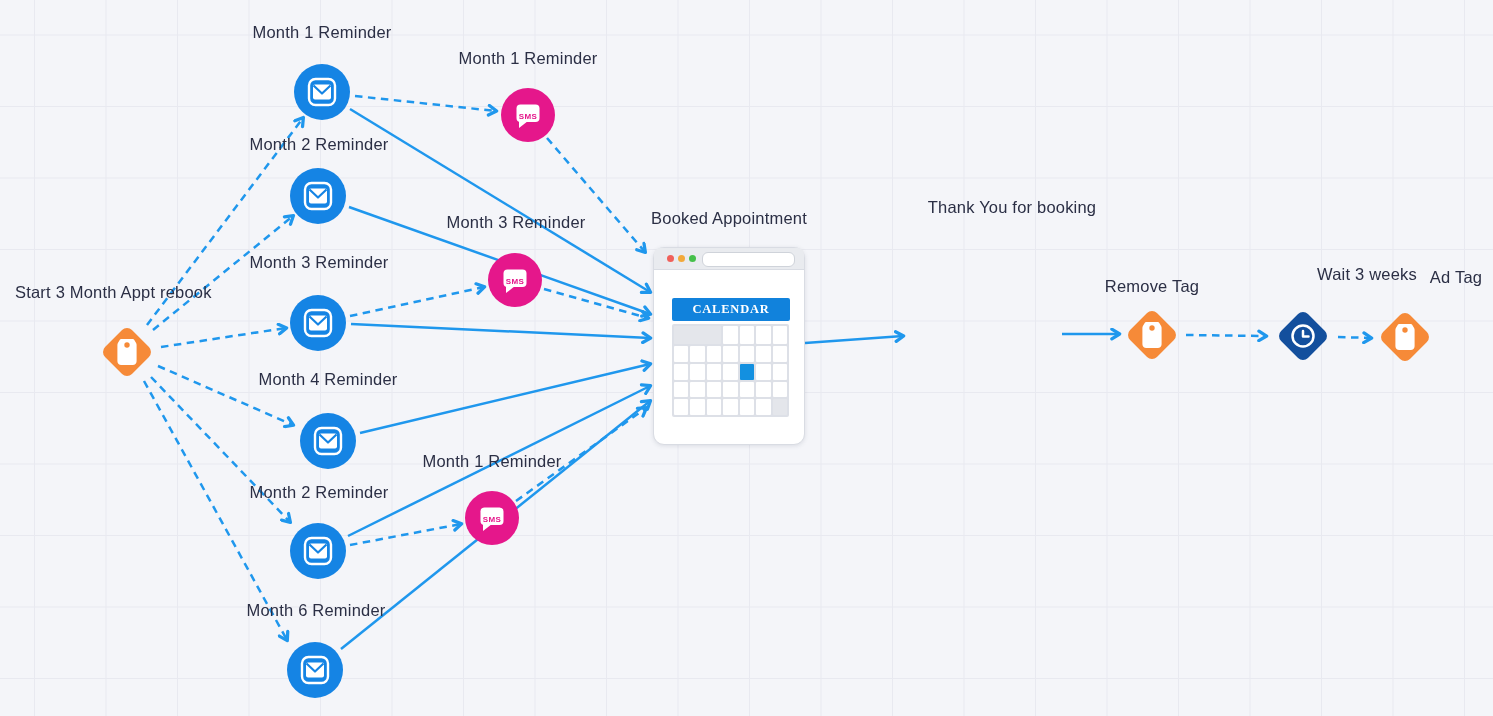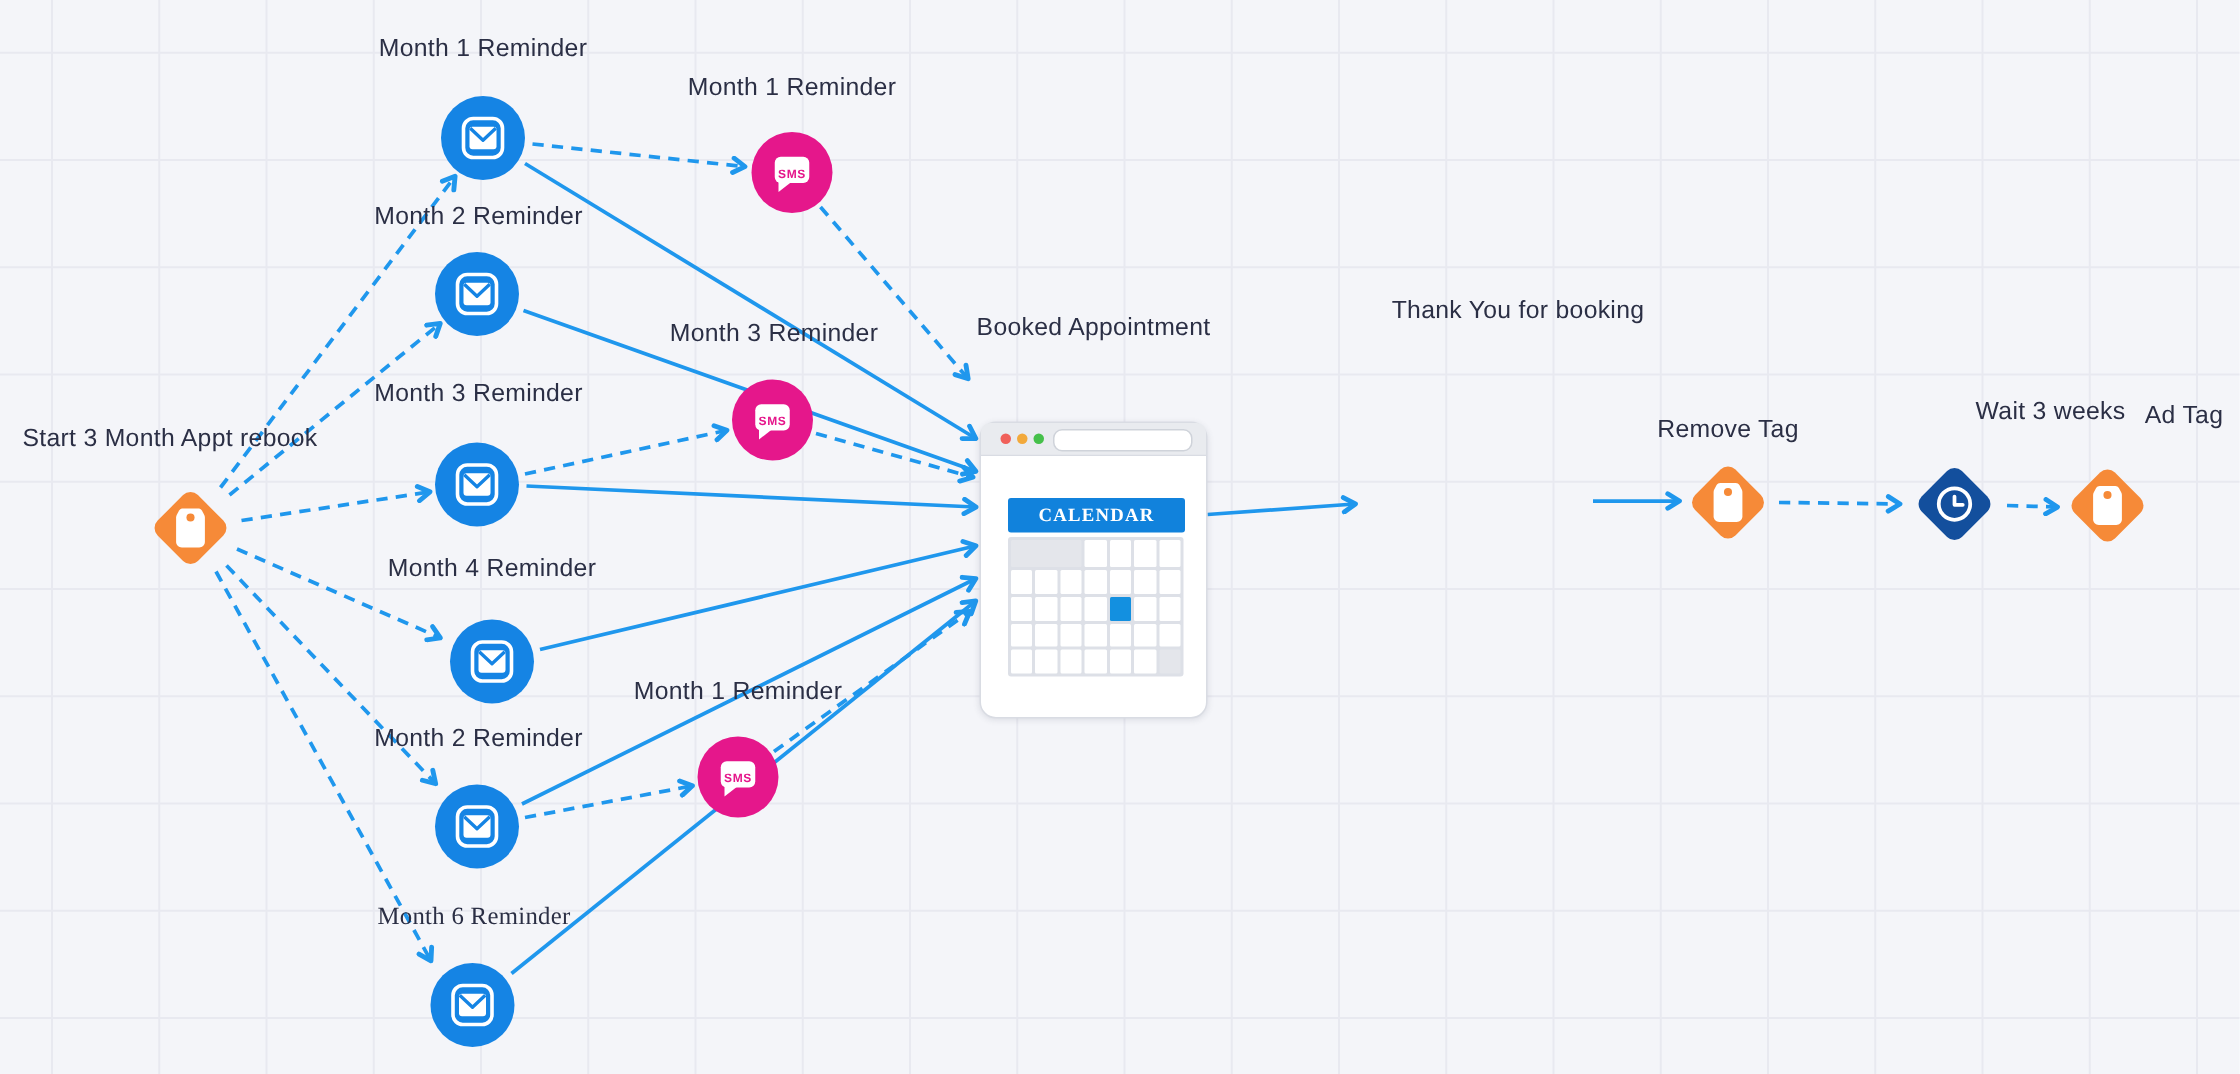--- a/index.html
+++ b/index.html
@@ -17,21 +17,20 @@
   .edges path.dash{stroke-dasharray:7.5 5.5;}
   .node{position:absolute;transform:translate(-50%,-50%);line-height:0;}
   .lbl{
     position:absolute;transform:translateX(-50%);
     font-size:16.5px;color:#2b2f45;white-space:nowrap;letter-spacing:.2px;
   }
   .lbl.left-align{transform:none;}
   .window{
     position:absolute;background:#fff;border:1px solid #d9dce3;border-radius:11px;
     box-shadow:0 1px 4px rgba(70,75,100,.14);
-    margin-top:34px;
   }
   .titlebar{
     position:absolute;left:0;top:0;right:0;height:21px;background:#e9ebef;
     border-bottom:1px solid #d9dce3;border-radius:6px 6px 0 0;
   }
   .dot{position:absolute;top:7px;width:7px;height:7px;border-radius:50%;}
   .dot.r{left:13px;background:#f0605a;}
   .dot.y{left:24px;background:#f2a93b;}
   .dot.g{left:35px;background:#45c04a;}
   .urlbar{
@@ -109,21 +108,21 @@
     <path class="dash" marker-end="url(#ah)" d="M1186,335 L1266,336"></path>
     <path class="dash" marker-end="url(#ah)" d="M1338,337 L1371,338"></path>
   </svg>
 
   <div class="lbl left-align" style="left:15px;top:283px;">Start 3 Month Appt rebook</div>
   <div class="lbl" style="left:322px;top:23px;">Month 1 Reminder</div>
   <div class="lbl" style="left:319px;top:110px;margin-top:25px;">Month 2 Reminder</div>
   <div class="lbl" style="left:319px;top:253px;">Month 3 Reminder</div>
   <div class="lbl" style="left:328px;top:370px;">Month 4 Reminder</div>
   <div class="lbl" style="left:319px;top:483px;">Month 2 Reminder</div>
-  <div class="lbl" style="left:316px;top:601px;font-family:Liberation Serif, serif;">Month 6 Reminder</div>
+  <div class="lbl" style="left:316px;top:601px;">Month 6 Reminder</div>
   <div class="lbl" style="left:528px;top:49px;">Month 1 Reminder</div>
   <div class="lbl" style="left:516px;top:213px;">Month 3 Reminder</div>
   <div class="lbl" style="left:492px;top:452px;">Month 1 Reminder</div>
   <div class="lbl" style="left:729px;top:209px;">Booked Appointment</div>
   <div class="lbl" style="left:1012px;top:198px;">Thank You for booking</div>
   <div class="lbl" style="left:1152px;top:277px;">Remove Tag</div>
   <div class="lbl" style="left:1367px;top:265px;">Wait 3 weeks</div>
   <div class="lbl" style="left:1456px;top:268px;text-align:right;">Ad Tag</div>
 
   <div class="node" style="left:127px;top:352px;">

